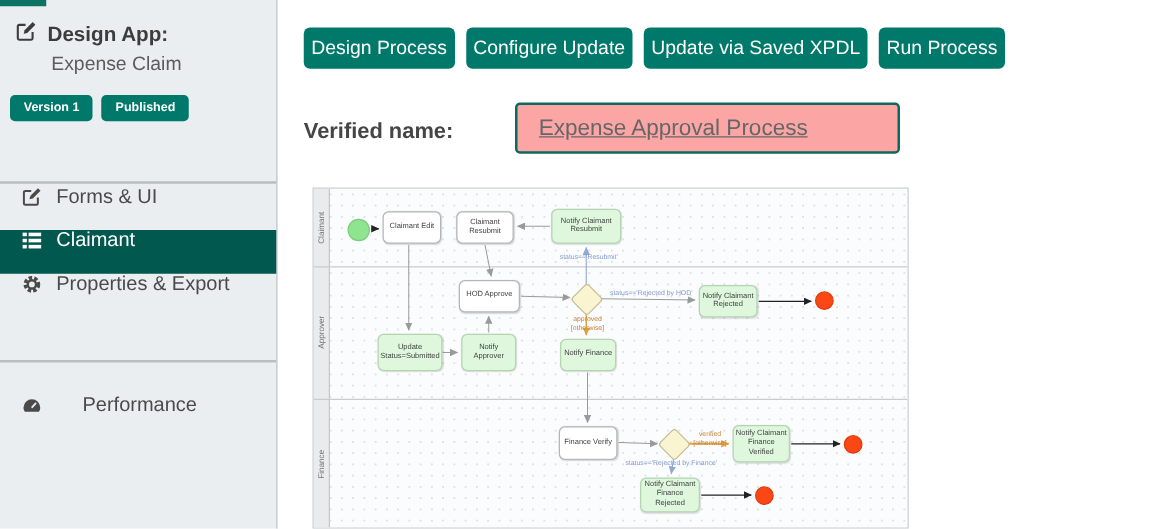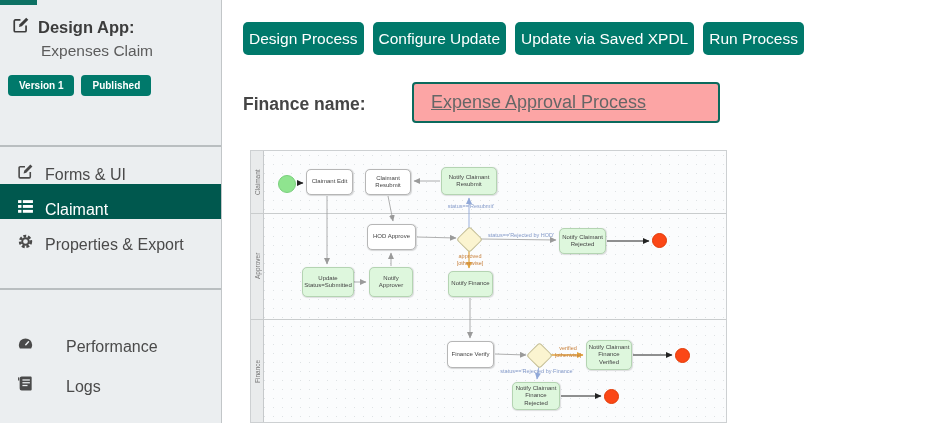--- a/index.html
+++ b/index.html
@@ -16,21 +16,21 @@
   .accent-strip { position:absolute; left:0; top:0; width:37px; height:5px; background:#0d7164; }
   .app-header { padding:16px 12px 0 12px;border-radius:31px; }
   .app-title-row { display:flex; align-items:center; gap:8px; color:#3c3c3c;
     font-size:16.5px; font-weight:bold; line-height:20px; }
   .app-name { margin:3px 0 0 29px; font-size:15.5px; color:#5c5c5c; line-height:20px; }
   .badges { margin:14px 0 0 -4px; display:flex; gap:7px; }
   .badge { background:var(--accent); color:#fff; font-size:10px; font-weight:bold;
     padding:5px 11px; border-radius:4px; }
   .menu-section-1 { position:absolute; top:145px; left:0; right:0;
     border-top:2px solid #b9bec0; padding-top:2px; }
-  .menu-item { height:35px; display:flex; align-items:flex-end; gap:11px; padding-left:17px;
+  .menu-item { height:35px; display:flex; align-items:flex-start; gap:11px; padding-left:17px;
     font-size:16px; color:#4a4a4a; cursor:pointer; }
   .menu-item.active { background:var(--sidebar-active); color:#fff; }
   .menu-item svg { flex:0 0 auto; }
   .menu-section-2 { position:absolute; top:288px; left:0; right:0;
     border-top:2px solid #b9bec0; padding-top:26px; }
   .menu-section-2 .menu-item { height:40px;gap:32px; }
 
   
   .toolbar { position:absolute; left:243px; top:22px; display:flex; gap:9px; }
   .tbtn { height:33px; line-height:33px; padding:0 6px; background:var(--accent);
@@ -79,21 +79,21 @@
   <div class="app-header">
     <div class="app-title-row">
       <span>
         <svg width="18" height="18" viewBox="0 0 16 16" fill="none" stroke="#3c3c3c">
           <path d="M12.5 8.5V13a1 1 0 0 1-1 1H3a1 1 0 0 1-1-1V4.5a1 1 0 0 1 1-1h4.5" stroke-width="1.5"></path>
           <path d="M6.2 9.8l.6-2.5L12.6 1.5l1.9 1.9-5.8 5.8z" fill="#3c3c3c" stroke="none"></path>
         </svg>
       </span>
       <span>Design App:</span>
     </div>
-    <div class="app-name">Expenses Claim</div>
+    <div class="app-name">Expense Claim</div>
     <div class="badges">
       <span class="badge">Version 1</span>
       <span class="badge">Published</span>
     </div>
   </div>
 
   <div class="menu-section-1">
     <div class="menu-item">
       <span>
         <svg width="17" height="17" viewBox="0 0 16 16" fill="none" stroke="currentColor">
@@ -130,43 +130,31 @@
   <div class="menu-section-2">
     <div class="menu-item">
       <span>
         <svg width="17" height="17" viewBox="0 0 16 16">
           <path fill="currentColor" d="M8 3.2a6.3 6.3 0 0 0-6.3 6.3c0 1.2.35 2.2 1 3.1h10.6c.65-.9 1-1.9 1-3.1A6.3 6.3 0 0 0 8 3.2z"></path>
           <rect x="7.3" y="4.6" width="1.4" height="5.2" rx="0.7" fill="#ebeef0" transform="rotate(42 8 9.5)"></rect>
         </svg>
       </span>
       <span>Performance</span>
     </div>
-    <div class="menu-item">
-      <span>
-        <svg width="17" height="17" viewBox="0 0 16 16">
-          <path fill="currentColor" d="M4.4 1.5h8.2c.7 0 1.2.5 1.2 1.2v10.6c0 .7-.5 1.2-1.2 1.2H4.4A1.9 1.9 0 0 1 2.5 12.6V3.4c0-1 .9-1.9 1.9-1.9z"></path>
-          <rect x="5.1" y="4.1" width="7" height="1.2" fill="#ebeef0"></rect>
-          <rect x="5.1" y="6.7" width="7" height="1.2" fill="#ebeef0"></rect>
-          <rect x="5.1" y="9.3" width="4.8" height="1.2" fill="#ebeef0"></rect>
-          <rect x="1" y="2.2" width="1.1" height="3" fill="currentColor"></rect>
-        </svg>
-      </span>
-      <span>Logs</span>
-    </div>
   </div>
 </div>
 
 <div class="toolbar">
   <button class="tbtn">Design Process</button>
   <button class="tbtn">Configure Update</button>
   <button class="tbtn">Update via Saved XPDL</button>
   <button class="tbtn">Run Process</button>
 </div>
 
-<div class="pname-label">Finance name:</div>
+<div class="pname-label">Verified name:</div>
 <input class="pname-input" type="text" value="Expense Approval Process" style="">
 
 <div class="diagram">
   <div class="lane-strip"></div>
   <div class="lane-line" style="top:62px"></div>
   <div class="lane-line" style="top:168px"></div>
   <div class="lane-label" style="top:0; height:62px">Claimant</div>
   <div class="lane-label" style="top:62px; height:106px">Approver</div>
   <div class="lane-label" style="top:168px; height:105px">Finance</div>
 

